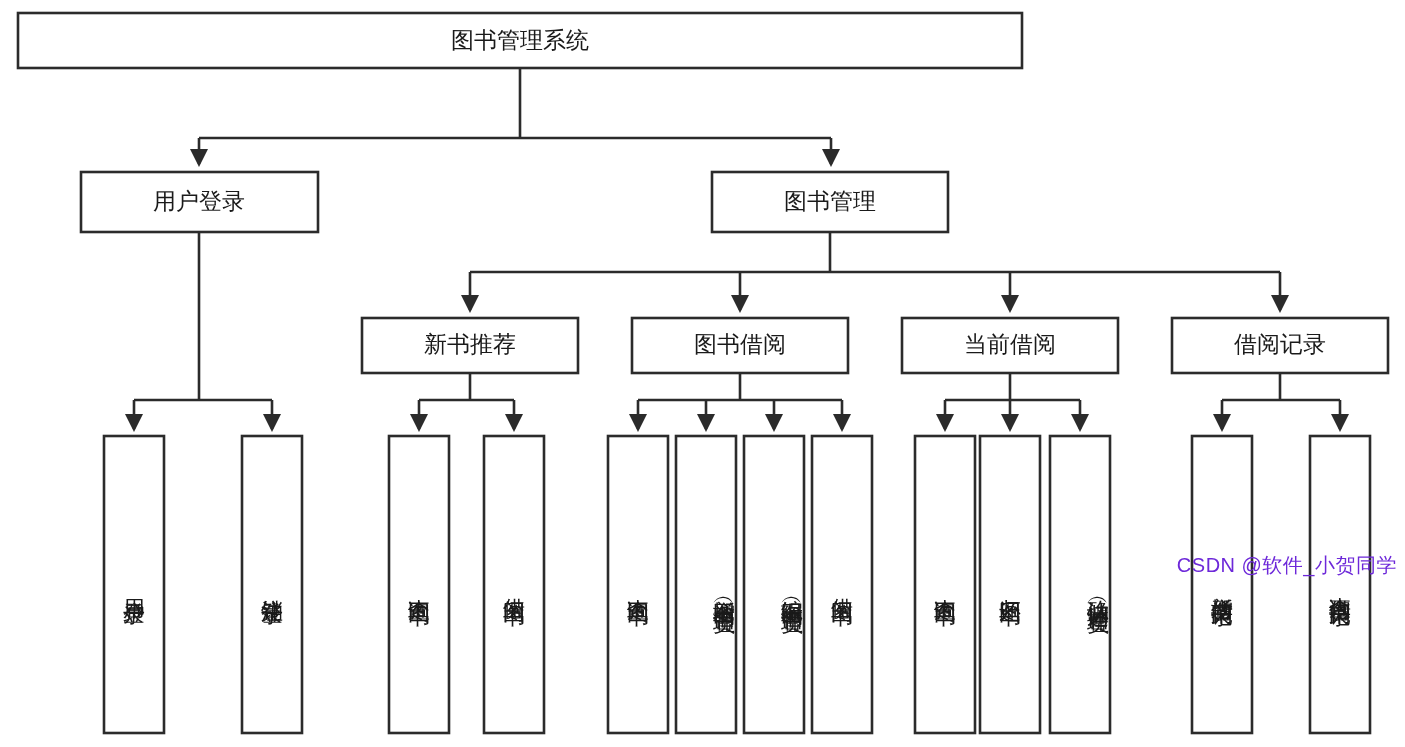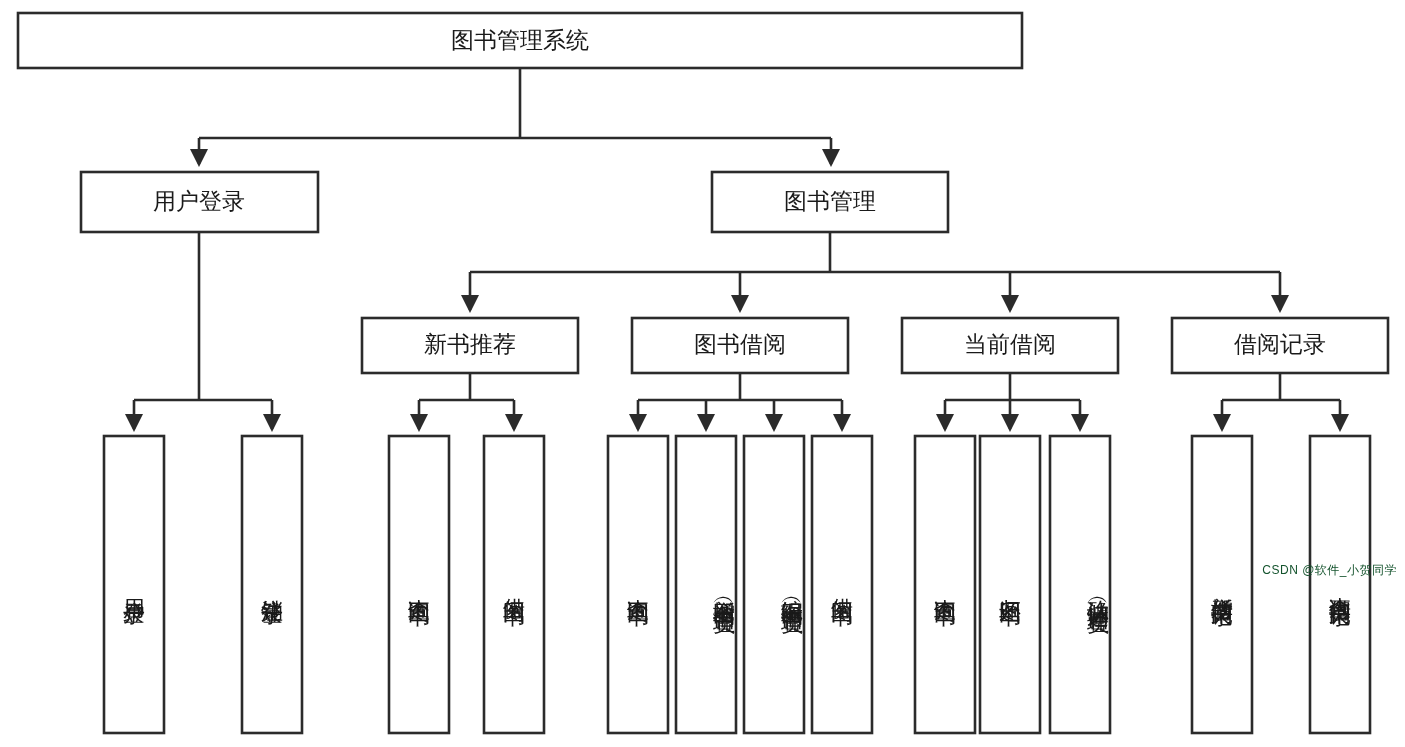--- a/index.html
+++ b/index.html
@@ -61,22 +61,22 @@
     letter-spacing: 2px;
     white-space: nowrap;
     text-align: center;
     pointer-events: none;
   }
   .watermark {
     position: absolute;
     right: 8px;
     bottom: 4px;
     font-family: "Liberation Sans", "DejaVu Sans", sans-serif;
-    font-size: 12px;
-    color: #14532d;
+    font-size: 20px;
+    color: #6d28d9;
     letter-spacing: 0.5px;
     white-space: nowrap;
   }
 </style>
 </head>
 <body>
 
 <div id="diagram-root">
 
   <svg class="flow" viewBox="0 0 1405 747" xmlns="http://www.w3.org/2000/svg">

